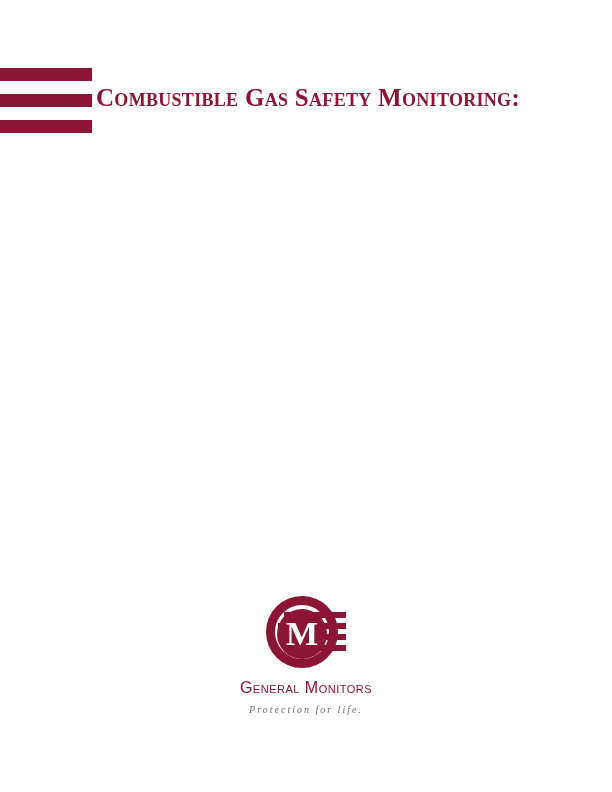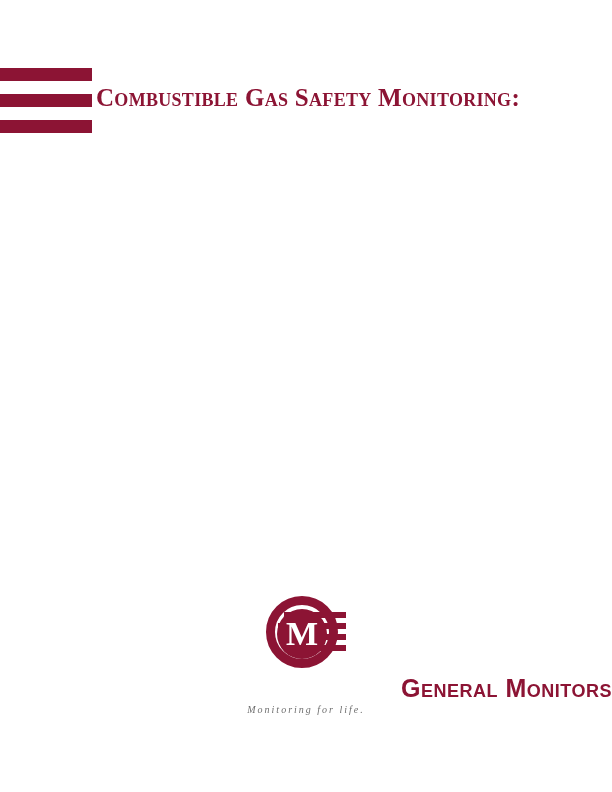--- a/index.html
+++ b/index.html
@@ -108,26 +108,25 @@
     top: 13px;
     width: 50px;
     height: 50px;
     border-radius: 50%;
     background: #8c1434;
     z-index: 2;
   }
   .logo-wordmark {
     color: #8c1434;
     font-family: "Liberation Sans", sans-serif;
-    font-weight: bold;
-    font-size: 25px;
+    font-weight: normal;
+    font-size: 16px;
     letter-spacing: 0.5px;
     font-variant: small-caps;
     line-height: 28px;
-    text-align: right;
   }
   .logo-tagline {
     color: #6f6f6f;
     font-family: "Liberation Serif", serif;
     font-style: italic;
     font-size: 10px;
     letter-spacing: 2px;
     margin-top: 2px;
   }
 </style>
@@ -150,16 +149,16 @@
     <div class="logo-mark">
       <div class="ring"></div>
       <div class="inner-disc"></div>
       <div class="stripe s1"></div>
       <div class="stripe s2"></div>
       <div class="stripe s3"></div>
       <div class="stripe s4"></div>
       <div class="m-letter">M</div>
     </div>
     <div class="logo-wordmark">General Monitors</div>
-    <div class="logo-tagline">Monitoring for life.</div>
+    <div class="logo-tagline">Protection for life.</div>
   </div>
 
 </div>
 
 </body></html>

